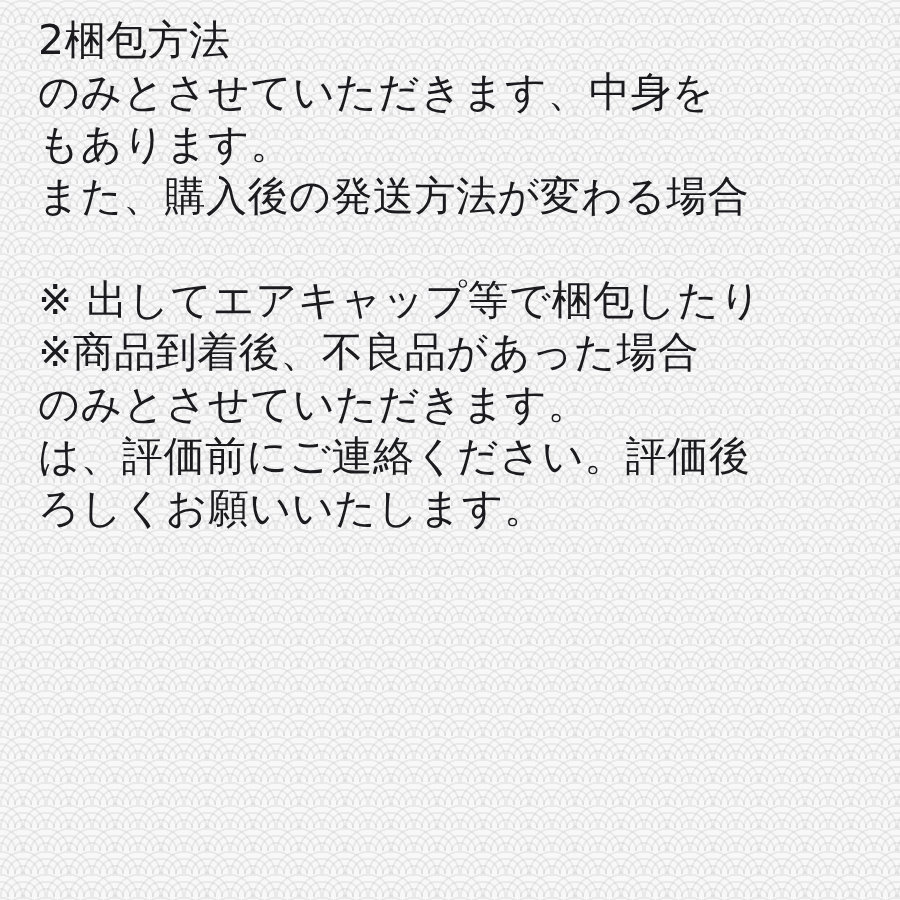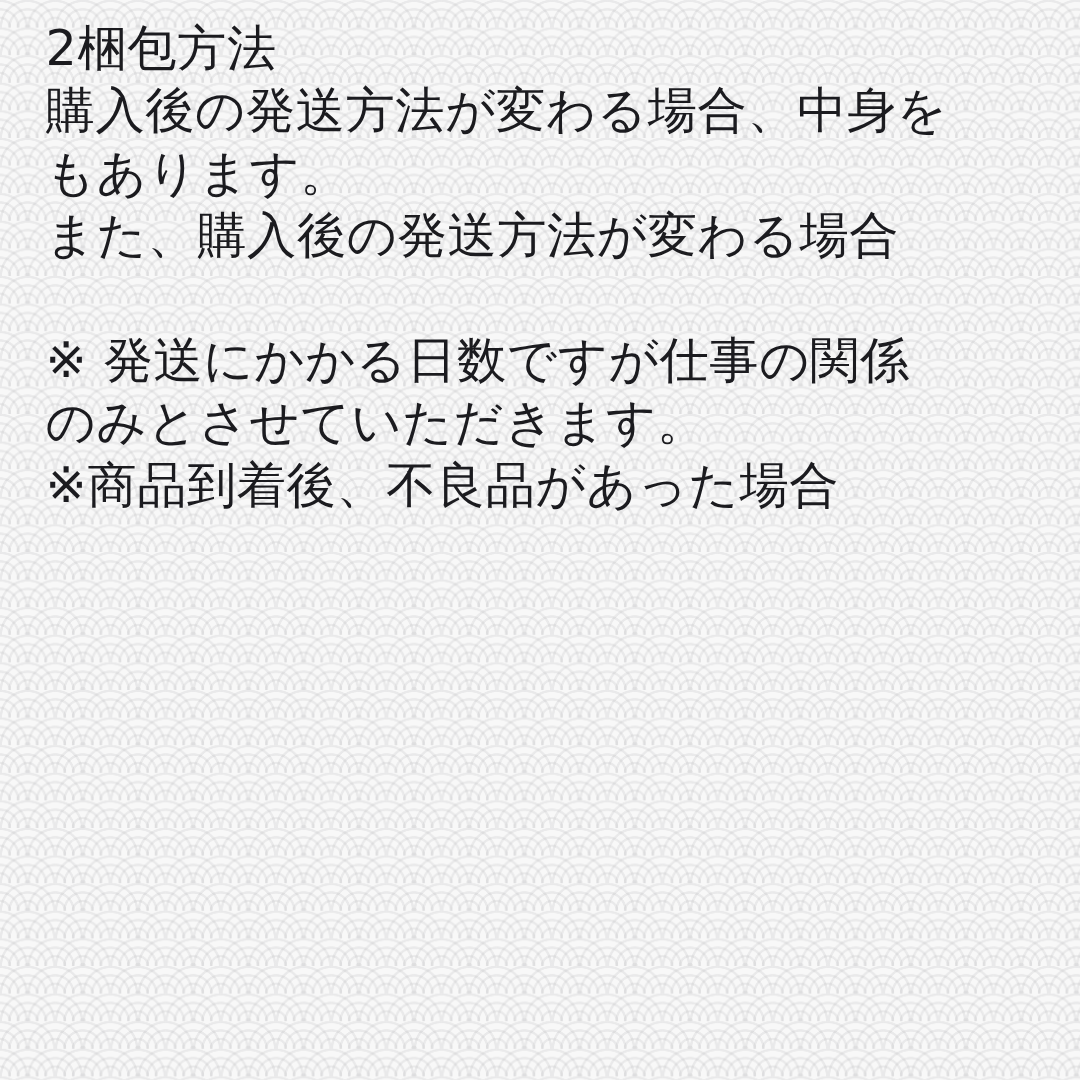--- a/index.html
+++ b/index.html
@@ -74,25 +74,27 @@
 </head>
 <body>
 
 <div class="page">
   <div class="wave-bg"></div>
   <div class="veil"></div>
 
   <div class="text-layer">
 
     <div class="line">2梱包方法</div>
-    <div class="line">購入後の発送方法が変わる場合、中身を</div>
+    <div class="line">のみとさせていただきます、中身を</div>
     <div class="line">もあります。</div>
     <div class="line">また、購入後の発送方法が変わる場合</div>
 
     <div class="blank"></div>
 
-    <div class="line">※ 発送にかかる日数ですが仕事の関係</div>
+    <div class="line">※ 出してエアキャップ等で梱包したり</div>
+    <div class="line">※商品到着後、不良品があった場合</div>
+
     <div class="line">のみとさせていただきます。</div>
-
-    <div class="line">※商品到着後、不良品があった場合</div>
+    <div class="line">は、評価前にご連絡ください。評価後</div>
+    <div class="line">ろしくお願いいたします。</div>
 
   </div>
 </div>
 
 </body></html>

